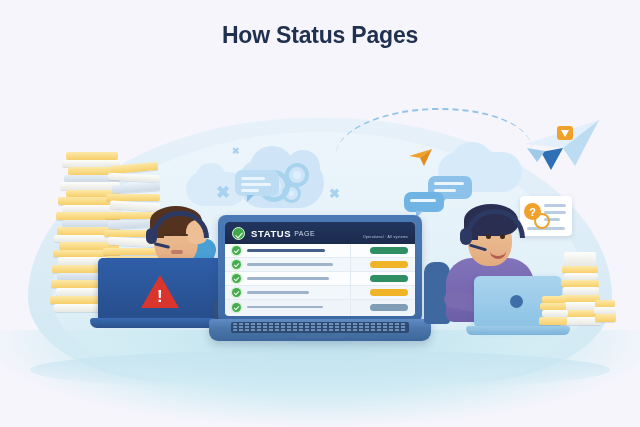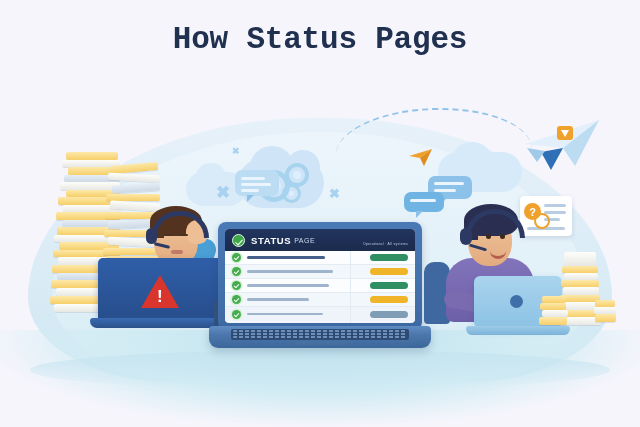--- a/index.html
+++ b/index.html
@@ -30,21 +30,21 @@
     position:absolute;left:30px;top:350px;width:580px;height:40px;
     background:linear-gradient(180deg,rgba(197,228,240,.85),rgba(246,245,252,0));
     border-radius:50%;
   }
 
   
   .title{
     position:absolute;left:0;top:22px;width:640px;text-align:center;
     line-height:1.16;letter-spacing:-.2px;
   }
-  .title .l1,.title .l2{display:block;font-weight:bold;font-size:31px;font-family:Liberation Mono, monospace;}
+  .title .l1,.title .l2{display:block;font-weight:bold;font-size:23px;}
   .title .navy{color:#20304f;}
   .title .orange{color:#df7a1d;}
 
   
   .cloud{position:absolute;background:#cfe5f7;border-radius:50%;}
   .cloud.soft{background:#d9ebf9;}
   .bubble{position:absolute;background:#8cc2ea;border-radius:7px;}
   .bubble .ln{position:absolute;background:#eaf5fd;height:3px;border-radius:2px;}
   .bubble:after{content:"";position:absolute;bottom:-6px;left:12px;border-width:7px 7px 0 0;border-style:solid;border-color:#8cc2ea transparent transparent transparent;}
   .xmark{position:absolute;color:#a8d2ef;font-weight:bold;}
@@ -69,21 +69,21 @@
   .arm{position:absolute;border-radius:14px;}
 
   
   .lapLid{position:absolute;border-radius:5px 5px 2px 2px;}
   .lapBase{position:absolute;border-radius:3px 3px 7px 7px;}
 
   .warn{position:absolute;width:0;height:0;border-left:19px solid transparent;border-right:19px solid transparent;border-bottom:33px solid #d9352c;}
   .warn-i{position:absolute;color:#fff;font-weight:bold;font-size:17px;line-height:1;}
 
   
-  .mainLap{position:absolute;left:218px;top:222px;width:220px;height:130px;}
+  .mainLap{position:absolute;left:218px;top:215px;width:220px;height:130px;}
   .mainLid{
     position:absolute;left:0;top:0;width:204px;height:108px;
     background:linear-gradient(180deg,#4a7ab5,#3e6aa3);
     border-radius:8px;padding:5px;box-sizing:border-box;
     box-shadow:0 3px 7px rgba(40,60,100,.25);
   }
   .screen{
     position:absolute;left:7px;top:7px;width:190px;height:94px;
     background:#f4f8fc;border-radius:4px;overflow:hidden;
   }

